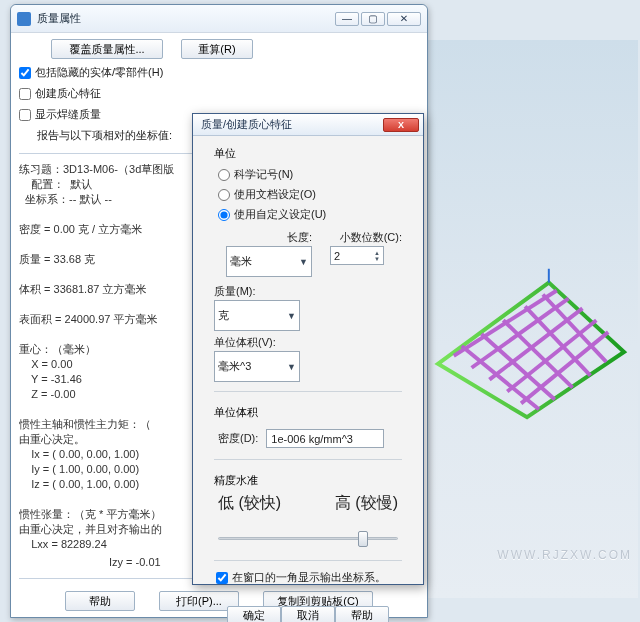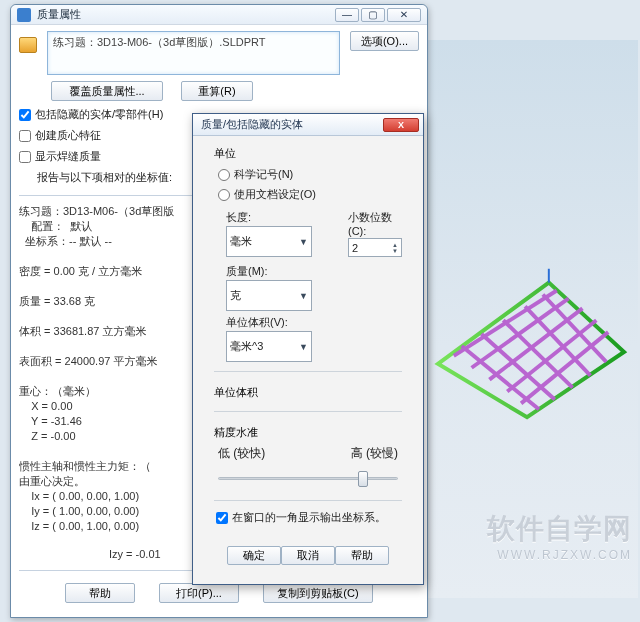--- a/index.html
+++ b/index.html
@@ -1,20 +1,20 @@
 <!DOCTYPE html>
 <html><head>
 <meta charset="utf-8">
 <style>
 * { box-sizing: border-box; }
 body { margin: 0; padding: 0; font: 11px "Microsoft YaHei", Tahoma, sans-serif; width: 640px; height: 622px; overflow: hidden; background: #dfe8f0; position: relative; }
 
 
 .mainwin { position: absolute; left: 10px; top: 4px; width: 418px; height: 614px; background: #fff; border: 1px solid #6b8ba9; border-radius: 6px 6px 0 0; box-shadow: 1px 2px 6px rgba(0,0,0,.25); }
-.titlebar { height: 20px; background: linear-gradient(#f7fbff,#e6eef7); border-bottom: 1px solid #cfd8e3; border-radius: 6px 6px 0 0; padding: 0 6px; display: flex; align-items: center; gap: 6px; }
+.titlebar { height: 28px; background: linear-gradient(#f7fbff,#e6eef7); border-bottom: 1px solid #cfd8e3; border-radius: 6px 6px 0 0; padding: 0 6px; display: flex; align-items: center; gap: 6px; }
 .titlebar .ticon { width: 14px; height: 14px; background: #3b7fce; border-radius: 2px; }
 .titlebar .ttxt { flex: 1; color: #123; }
 .wbtns { display: flex; gap: 2px; }
 .wbtn { width: 24px; height: 14px; border: 1px solid #9eb1c5; border-radius: 2px; background: linear-gradient(#fdfeff,#e8eef7); display: flex; align-items: center; justify-content: center; font-size: 10px; color: #2a3c55; }
 .wbtn.close { width: 34px; }
 
 .mainbody { padding: 6px 8px 8px; height: calc(100% - 24px); display: flex; flex-direction: column; gap: 6px; color: #222; }
 .toprow { display: flex; align-items: flex-start; gap: 10px; }
 .cubeicon { width: 18px; height: 16px; margin-top: 6px; background: linear-gradient(#ffd87a,#e8a32f); border: 1px solid #b9821f; border-radius: 2px; }
 .fnbox { flex: 1; height: 44px; border: 1px solid #8eb5da; background: #fbfeff; padding: 3px 5px; color: #444; box-shadow: inset 0 0 4px #cde4f7; }
@@ -41,32 +41,32 @@
 
 
 .dlg2 { position: absolute; left: 192px; top: 113px; width: 232px; height: 472px; background: #f3f3f3; border: 1px solid #3f5e87; box-shadow: 2px 3px 10px rgba(0,0,0,.35); }
 .dlg2 .titlebar2 { height: 22px; background: linear-gradient(#fff,#e3ecf6); display: flex; align-items: center; padding: 0 4px 0 8px; border-bottom: 1px solid #b8c7d8; color: #1b2f4b; font-weight: 500; }
 .titlebar2 .spacer { flex: 1; }
 .closebtn2 { width: 36px; height: 14px; background: linear-gradient(#f07a70,#d33e31); border: 1px solid #a52d23; border-radius: 2px; display: flex; align-items: center; justify-content: center; color: #fff; font: 700 9px Arial; }
 .dlg2 .body2 { padding: 6px 21px 8px; display: flex; flex-direction: column; gap: 3px; font-size: 11px; color: #222; }
 .grphdr { color: #000; margin: 4px 0 2px; }
 .rad { display: flex; align-items: center; gap: 4px; margin: 1px 0 1px 4px; }
 .rad input { width: 12px; height: 12px; margin: 0; }
-.pair { display: flex; gap: 36px; margin-left: 12px; }
+.pair { display: flex; gap: 18px; margin-left: 12px; text-align: right; }
 .pair > div { flex: 1; }
 .lbl { display: block; margin: 4px 0 1px; }
 .combo { display: flex; align-items: center; width: 86px; height: 31px; border: 1px solid #9aa8b6; background: #fff; padding: 0 3px; }
 .combo .arrdn { margin-left: auto; font-size: 9px; color: #3a4a5c; }
 .spinbox { display: flex; align-items: center; width: 54px; height: 19px; border: 1px solid #9aa8b6; background: #fff; padding: 0 3px; }
 .spinbox .spn { margin-left: auto; display: flex; flex-direction: column; font-size: 6px; line-height: 6px; color: #4a5968; }
 .txtin { width: 118px; height: 19px; border: 1px solid #9aa8b6; background: #fff; padding: 0 4px; display: flex; align-items: center; }
 .slider { position: relative; height: 24px; margin: 2px 4px 0 4px; }
 .track { position: absolute; left: 0; right: 0; top: 10px; height: 3px; background: #cfd5db; border: 1px solid #b3bcc5; border-radius: 2px; }
 .thumb { position: absolute; top: 4px; left: 78%; width: 10px; height: 16px; background: linear-gradient(#fefefe,#d7dee6); border: 1px solid #8b99a8; border-radius: 2px; }
-.sllbls { display: flex; justify-content: space-between; margin: 0 4px 0 4px; font-size: 12px; }
+.sllbls { display: flex; justify-content: space-between; margin: 0 4px 8px 4px; font-size: 16px; }
 .hr2 { border-top: 1px solid #cdd4db; margin: 6px 0; }
 .dlgbtns { display: flex; justify-content: center; margin-top: 18px; }
 </style>
 </head>
 <body>
 
 <div class="viewport">
   <div class="grid3d">
     <svg viewBox="0 0 200 160">
       <defs>
@@ -87,41 +87,35 @@
         <line x1="30" y1="82" x2="108" y2="146"></line>
         <line x1="50" y1="70" x2="124" y2="136"></line>
         <line x1="72" y1="56" x2="142" y2="124"></line>
         <line x1="94" y1="42" x2="160" y2="112"></line>
         <line x1="112" y1="30" x2="176" y2="98"></line>
       </g>
       <line x1="118" y1="18" x2="118" y2="4" stroke="#2b6fd6" stroke-width="2"></line>
     </svg>
   </div>
   <div class="watermark">
-    <span>软件自学网</span>
     <span class="sm">WWW.RJZXW.COM</span>
   </div>
 </div>
 
 <div class="mainwin">
   <div class="titlebar">
     <div class="ticon"></div>
     <div class="ttxt">质量属性</div>
     <div class="wbtns">
       <div class="wbtn">—</div>
       <div class="wbtn">▢</div>
       <div class="wbtn close">✕</div>
     </div>
   </div>
   <div class="mainbody">
-    <div class="toprow">
-      <div class="cubeicon"></div>
-      <div class="fnbox">练习题：3D13-M06-（3d草图版）.SLDPRT</div>
-      <button class="btn">选项(O)...</button>
-    </div>
     <div class="row2">
       <button class="btn" style="min-width:112px">覆盖质量属性...</button>
       <button class="btn" style="min-width:72px">重算(R)</button>
     </div>
     <label class="chkrow">
       <input type="checkbox" checked="" style="">
       <span>包括隐藏的实体/零部件(H)</span>
     </label>
     <label class="chkrow">
       <input type="checkbox" style="">
@@ -175,67 +169,77 @@
     <div class="bottombtns">
       <button class="btn" style="min-width:70px">帮助</button>
       <button class="btn" style="min-width:80px">打印(P)...</button>
       <button class="btn" style="min-width:110px">复制到剪贴板(C)</button>
     </div>
   </div>
 </div>
 
 <div class="dlg2">
   <div class="titlebar2">
-    <span>质量/包括隐藏的实体</span>
+    <span>质量/创建质心特征</span>
     <span class="spacer"></span>
     <div class="closebtn2">X</div>
   </div>
   <div class="body2">
     <div class="grphdr">单位</div>
     <label class="rad">
       <input type="radio" name="u" style="">
       <span>科学记号(N)</span>
     </label>
     <label class="rad">
       <input type="radio" name="u" style="">
       <span>使用文档设定(O)</span>
+    </label>
+    <label class="rad">
+      <input type="radio" name="u" checked="" style="">
+      <span>使用自定义设定(U)</span>
     </label>
 
     <div class="pair">
       <div>
         <span class="lbl">长度:</span>
         <div class="combo">
           <span>毫米</span>
           <span class="arrdn">▼</span>
         </div>
       </div>
       <div>
         <span class="lbl">小数位数(C):</span>
         <div class="spinbox">
           <span>2</span>
           <span class="spn">▲<br>▼</span>
         </div>
       </div>
     </div>
 
-    <div style="margin-left:12px">
+    <div style="">
       <span class="lbl">质量(M):</span>
       <div class="combo">
         <span>克</span>
         <span class="arrdn">▼</span>
       </div>
       <span class="lbl">单位体积(V):</span>
       <div class="combo">
         <span>毫米^3</span>
         <span class="arrdn">▼</span>
       </div>
     </div>
 
     <div class="hr2"></div>
     <div class="grphdr">单位体积</div>
+    <div style="display:flex;align-items:center;gap:8px;margin:4px 0 2px 4px">
+      <span>密度(D):</span>
+      <div class="txtin">
+        <span>1e-006 kg/mm^3</span>
+      </div>
+    </div>
 
     <div class="hr2"></div>
     <div class="grphdr">精度水准</div>
     <div class="sllbls">
       <span>低 (较快)</span>
       <span>高 (较慢)</span>
     </div>
     <div class="slider">
       <div class="track"></div>
       <div class="thumb"></div>

